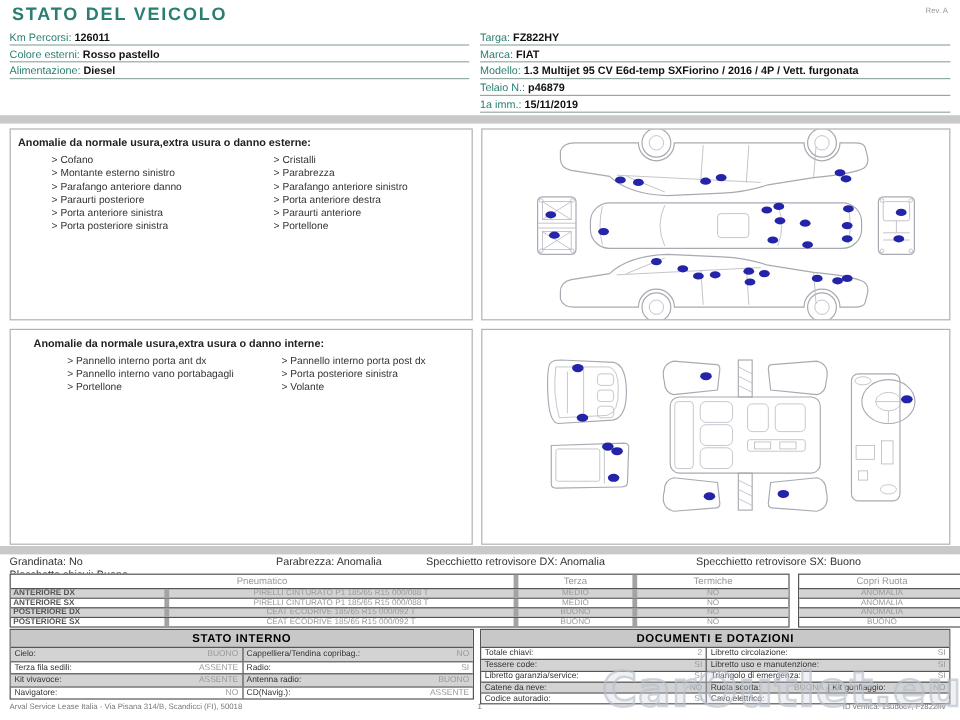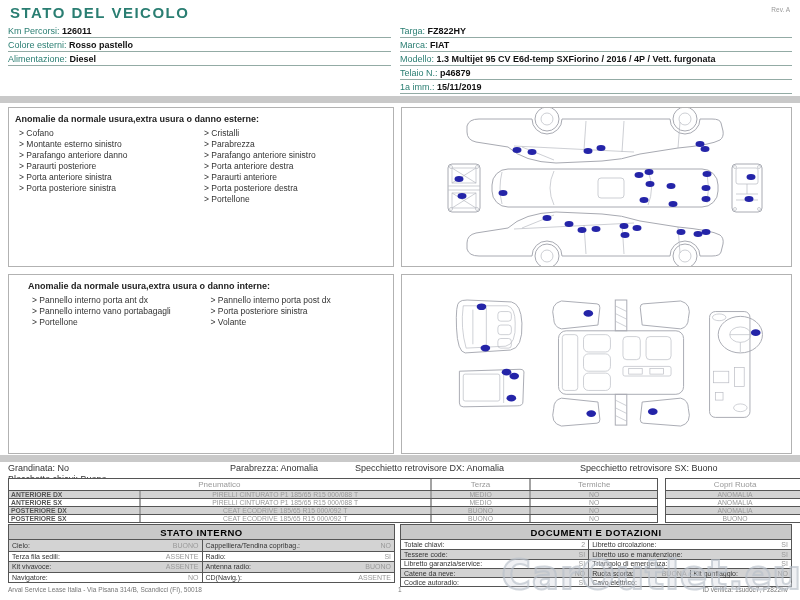--- a/index.html
+++ b/index.html
@@ -23,33 +23,33 @@
   #bar1 { top:96px; }
   #bar2 { top:455px; }
   
   .panel { border:1px solid #b2b2b2; background:#fff; }
   #panel-ext-list { left:8px;  top:107px; width:386px; height:160px; }
   #panel-ext-diag { left:401px; top:107px; width:391px; height:160px; }
   #panel-int-list { left:8px;  top:274px; width:386px; height:180px;padding-left:13px; }
   #panel-int-diag { left:401px; top:274px; width:391px; height:180px; }
   .panel-title { font-size:9px; font-weight:bold; color:#222; padding:6px 6px 4px 6px; }
   .cols { display:flex; padding:0 4px 0 10px; }
-  .col { width:50%; font-size:8.5px; line-height:11px; color:#333; }
+  .col { width:50%; font-size:8.5px; line-height:11px; color:#333;margin-left:24px; }
   .li::before { content:">\00a0"; }
   svg { display:block; }
   .outline { fill:none; stroke:#a8aab2; stroke-width:1; }
   .thin { fill:none; stroke:#b8bac2; stroke-width:0.7; }
   .dot { fill:#2424a8; }
   
   .status { font-size:9px; color:#333; }
   
   .ttable { border:1px solid #555; font-size:6.8px; background:#fff; }
   .trow { display:flex; border-top:1px solid #555; }
   .trow:first-child { border-top:none; }
-  .tcell { border-right:2px solid #a3a3a3; padding:1px 2px; text-align:center; color:#999;
+  .tcell { border-right:4px solid #a3a3a3; padding:1px 2px; text-align:center; color:#999;
            display:flex; align-items:center; justify-content:center; line-height:7px; }
   .tcell:last-child { border-right:none; }
   .thead { color:#aaa; font-size:8px; height:11px; }
   .tdata { height:8px; }
   .stripe { background:#d3d3d3; }
   .poscell { font-weight:bold; color:#555; justify-content:flex-start; text-align:left; }
   
   .btable { border:1px solid #555; background:#fff; }
   .bhead { background:#c8c8c8; color:#000; font-weight:bold; font-size:9.5px; text-align:center;
            padding:1.5px 0; border-bottom:1px solid #555; letter-spacing:0.5px; }
@@ -103,21 +103,20 @@
       <div class="li">Paraurti posteriore</div>
       <div class="li">Porta anteriore sinistra</div>
       <div class="li">Porta posteriore sinistra</div>
     </div>
     <div class="col">
       <div class="li">Cristalli</div>
       <div class="li">Parabrezza</div>
       <div class="li">Parafango anteriore sinistro</div>
       <div class="li">Porta anteriore destra</div>
       <div class="li">Paraurti anteriore</div>
-      <div class="li">Porta posteriore destra</div>
       <div class="li">Portellone</div>
     </div>
   </div>
 </div>
 
 <div class="abs panel" id="panel-ext-diag">
   <svg width="389" height="158" viewBox="0 0 389 158">
 
     <g transform="translate(62,0) scale(1,-1) translate(0,-60)">
       <path class="outline" d="M3,36 Q3,28 12,26 L44,21 Q60,6 92,5 L138,7 Q158,8 176,14 L214,20 Q247,23 256,28 Q260,31 259,37 L257,45 Q256,49 248,49 L236,49 A15,15 0 1 0 206,49 L98,49 A15,15 0 1 0 68,49 L15,49 Q5,49 3,42 Z"></path>

